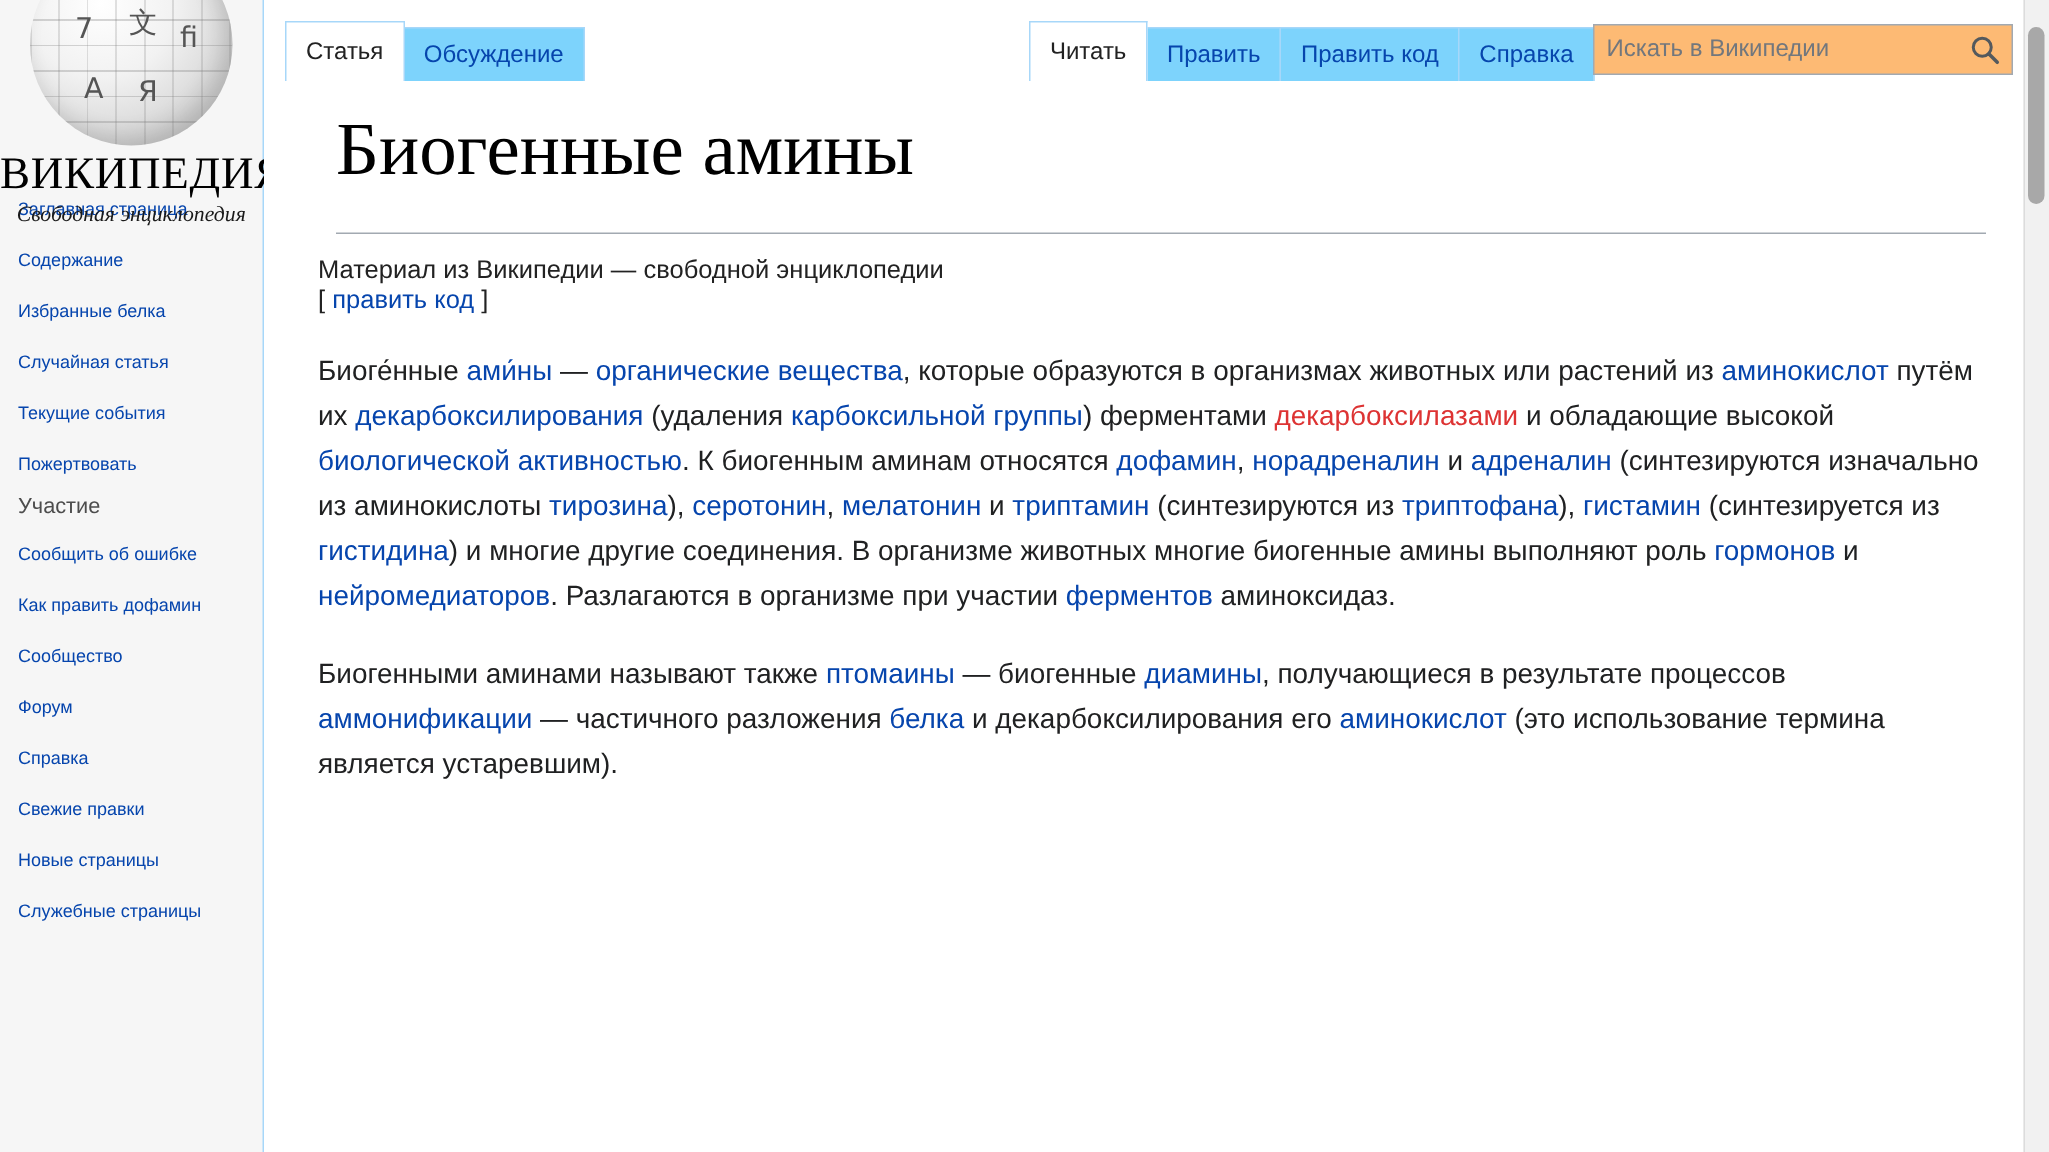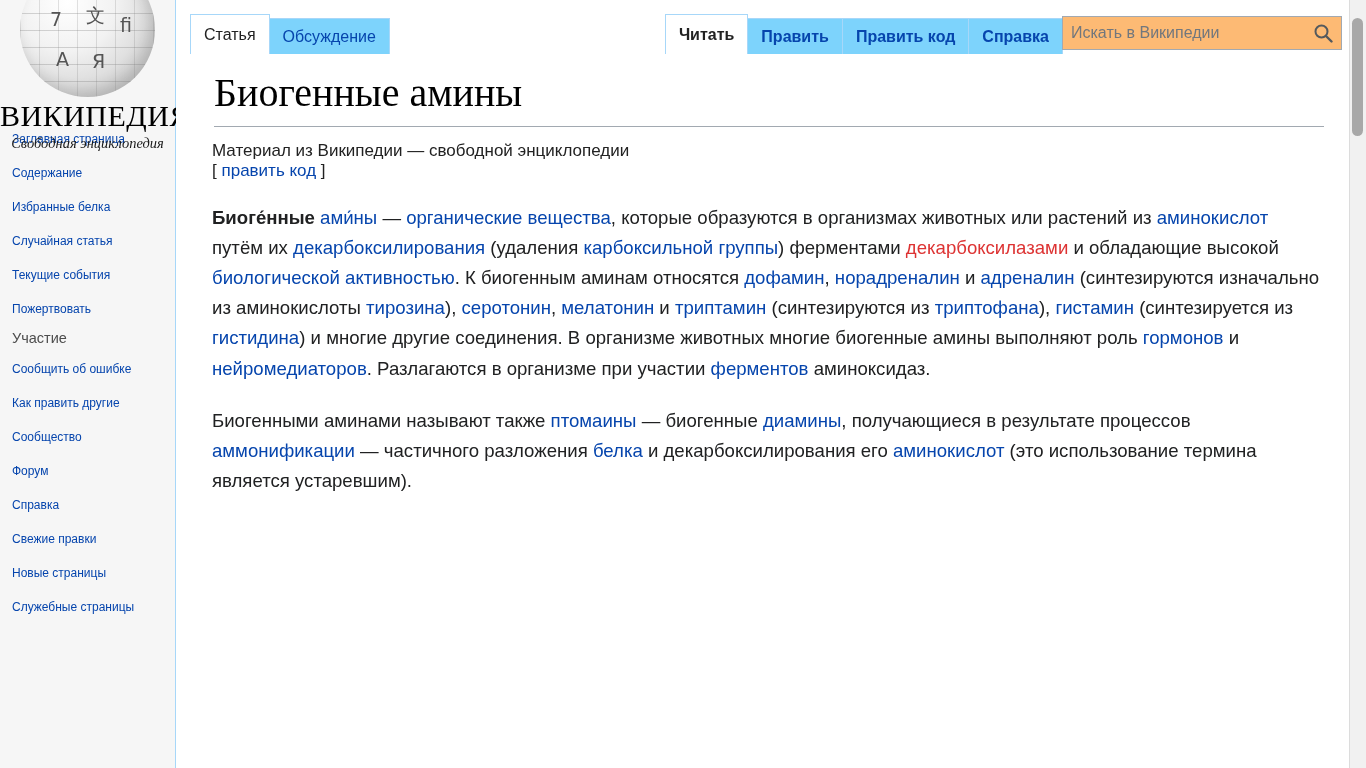--- a/index.html
+++ b/index.html
@@ -154,21 +154,21 @@
   .tab.selected {
     background: #fff;
     color: #222;
     border-color: #a7d7f9;
     padding-top: 12px;
     padding-bottom: 11px;
     position: relative;
     z-index: 3;
   }
   #tabs-left { position: absolute; left: 14px; bottom: 0; display: flex; align-items: flex-end;}
-  #tabs-right { position: absolute; right: 304px; bottom: 0; display: flex; align-items: flex-end; font-weight: bold;}
+  #tabs-right { position: absolute; right: 304px; bottom: 0; display: flex; align-items: flex-end;}
 
   
   #search-box {
     position: absolute;
     right: 24px;
     top: 0px;
     width: 280px;
     height: 34px;
     border: 1px solid #a2a9b1;
     background: #fdba74;
@@ -198,25 +198,25 @@
     justify-content: center;
   }
 
   
   #content-body {
     padding: 0 42px 0 36px;
     box-sizing: border-box;
   }
   #firstHeading {
     font-family: "Liberation Serif", serif;
-    font-size: 40px;
+    font-size: 50px;
     font-weight: normal;
     line-height: 1.25;
-    margin: 14px 0 0 2px;
-    padding-bottom: 8px;
+    margin: 14px 0 0 12px;
+    padding-bottom: 24px;
     border-bottom: 1px solid #a2a9b1;
     color: #000;
   }
   #siteSub-row {
     display: flex;
     justify-content: space-between;
     align-items: baseline;
     margin-top: 14px;
     font-size: 17px;
     color: #222;
@@ -232,21 +232,21 @@
 
   .para {
     font-size: 18.6px;
     line-height: 1.62;
     color: #202122;
     margin: 22px 0 0 0;
     text-align: left;
   }
   .para a { color: #0645ad; text-decoration: none; }
   .para a.redlink { color: #d33; }
-  .para b { font-weight: bold; }
+  .para b { font-weight: normal; }
 
   
   #scrollbar {
     position: absolute;
     right: 0;
     top: 0;
     width: 16px;
     height: 768px;
     background: #f1f1f1;
     border-left: 1px solid #dcdcdc;
@@ -304,21 +304,21 @@
         </li>
     </ul>
 
     <div class="portal-heading">Участие</div>
 
     <ul class="nav-list">
       <li>
           <a href="#">Сообщить об ошибке</a>
         </li>
       <li>
-          <a href="#">Как править другие</a>
+          <a href="#">Как править дофамин</a>
         </li>
       <li>
           <a href="#">Сообщество</a>
         </li>
       <li>
           <a href="#">Форум</a>
         </li>
       <li>
           <a href="#">Справка</a>
         </li>

